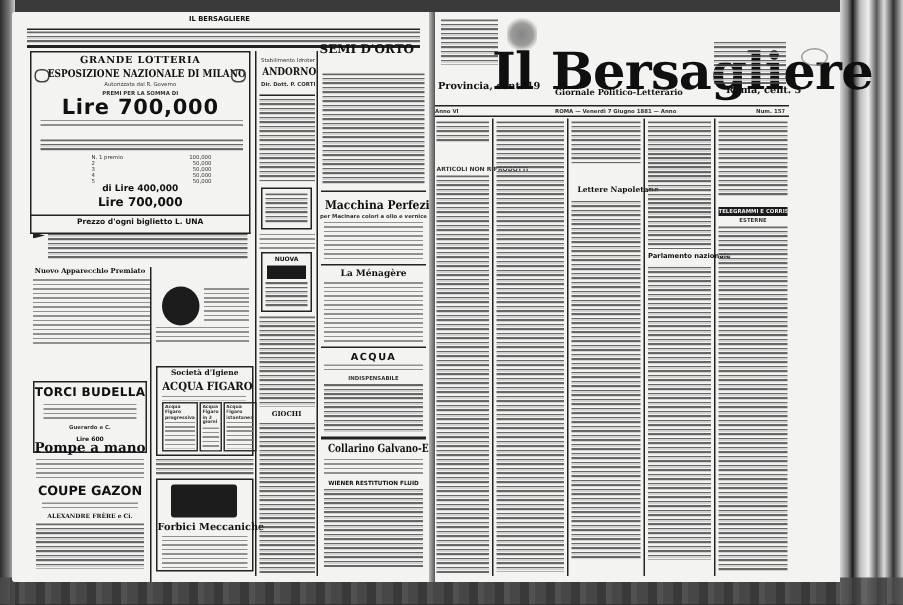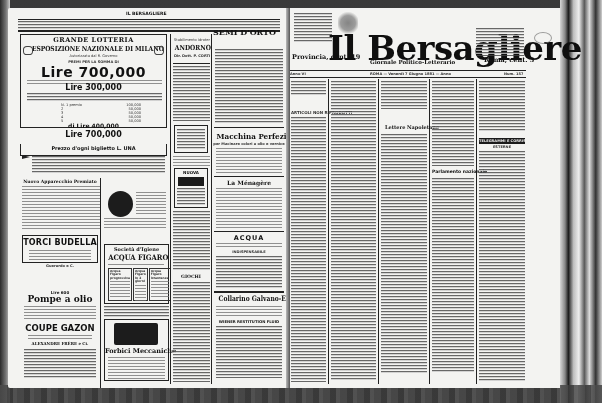--- a/index.html
+++ b/index.html
@@ -34,30 +34,29 @@
 <div class="edge-left"></div>
 <div class="edge-right"></div>
 <div class="bottom-strip"></div>
 
 <div class="page left">
   <div class="abs hd sans" style="left:118px;top:4px;font-size:4.5px;">IL BERSAGLIERE</div>
   <div class="rule" style="left:10px;top:11px;width:262px;height:1px"></div>
   <div class="abs txt dense" style="left:10px;top:13px;width:262px;height:8px"></div>
   <div class="rule" style="left:10px;top:22px;width:262px;height:2px"></div>
 
-  <div class="box" style="left:12px;top:26px;width:147px;height:94px">
+  <div class="box" style="left:12px;top:26px;width:147px;height:110px">
     <div class="abs hd center" style="top:2px;font-size:6.5px;letter-spacing:.5px">GRANDE LOTTERIA</div>
     <div class="abs hd center" style="top:10px;font-size:7px;transform:scaleX(.85);">ESPOSIZIONE NAZIONALE DI MILANO</div>
     <div class="abs" style="left:2px;top:11px;width:10px;height:9px;border:1px solid #444;border-radius:40%"></div>
     <div class="abs" style="right:2px;top:11px;width:10px;height:9px;border:1px solid #444;border-radius:40%"></div>
     <div class="abs tiny center" style="top:19px">Autorizzata dal R. Governo</div>
     <div class="abs tiny center" style="top:25px;font-weight:bold">PREMI PER LA SOMMA DI</div>
     <div class="abs hd sans center" style="top:30px;font-size:14px;letter-spacing:.5px">Lire 700,000</div>
     <div class="abs txt" style="left:6px;top:45px;width:135px;height:4px"></div>
-    <div class="abs hd sans center" style="top:49px;font-size:8px">Lire 300,000</div>
     <div class="abs txt dense" style="left:6px;top:58px;width:135px;height:9px"></div>
     <div class="abs" style="left:40px;top:68px;width:80px">
       <div class="tiny" style="display:flex;justify-content:space-between">
           <span>N. 1 premio</span>
           <span>100,000</span>
         </div>
       <div class="tiny" style="display:flex;justify-content:space-between">
           <span>2</span>
           <span>50,000</span>
         </div>
@@ -84,27 +83,27 @@
   <div class="abs txt dense" style="left:24px;top:148px;width:133px;height:18px"></div>
 
   <div class="abs hd center" style="left:12px;top:172px;width:80px;font-size:4.5px">Nuovo Apparecchio Premiato</div>
   <div class="abs txt" style="left:14px;top:178px;width:78px;height:45px"></div>
   <div class="rule" style="left:92px;top:170px;width:1px;height:210px"></div>
 
   <div class="img-blob" style="left:100px;top:183px;width:25px;height:26px;border-radius:50%"></div>
   <div class="abs txt" style="left:128px;top:184px;width:30px;height:24px"></div>
   <div class="abs txt" style="left:96px;top:210px;width:62px;height:12px"></div>
 
-  <div class="box" style="left:14px;top:227px;width:76px;height:28px">
+  <div class="box" style="left:14px;top:246px;width:76px;height:48px">
     <div class="abs hd sans center" style="top:3px;font-size:8px;letter-spacing:.2px">TORCI BUDELLA</div>
     <div class="abs txt" style="left:6px;top:14px;width:62px;height:12px"></div>
     <div class="abs tiny center" style="top:28px;font-weight:bold">Guerardo e C.</div>
   </div>
   <div class="abs hd sans center" style="left:14px;top:283px;width:76px;font-size:4px">Lire 600</div>
-  <div class="abs hd center" style="left:14px;top:287px;width:76px;font-size:9px">Pompe a olio</div>
+  <div class="abs hd center" style="left:14px;top:287px;width:76px;font-size:9px">Pompe a mano</div>
   <div class="abs txt" style="left:16px;top:298px;width:72px;height:14px"></div>
 
   <div class="abs hd sans center" style="left:14px;top:316px;width:76px;font-size:8.5px">COUPE GAZON</div>
   <div class="abs txt" style="left:20px;top:327px;width:64px;height:5px"></div>
   <div class="abs hd center" style="left:14px;top:334px;width:76px;font-size:4px">ALEXANDRE FRÈRE e Ci.</div>
   <div class="abs txt dense" style="left:16px;top:341px;width:72px;height:30px"></div>
 
   <div class="box" style="left:96px;top:236px;width:65px;height:60px;border-width:1.5px">
     <div class="abs hd center" style="top:2px;font-size:5px">Società d'Igiene</div>
     <div class="abs hd center" style="top:9px;font-size:7.5px;transform:scaleX(.9)">ACQUA FIGARO</div>

